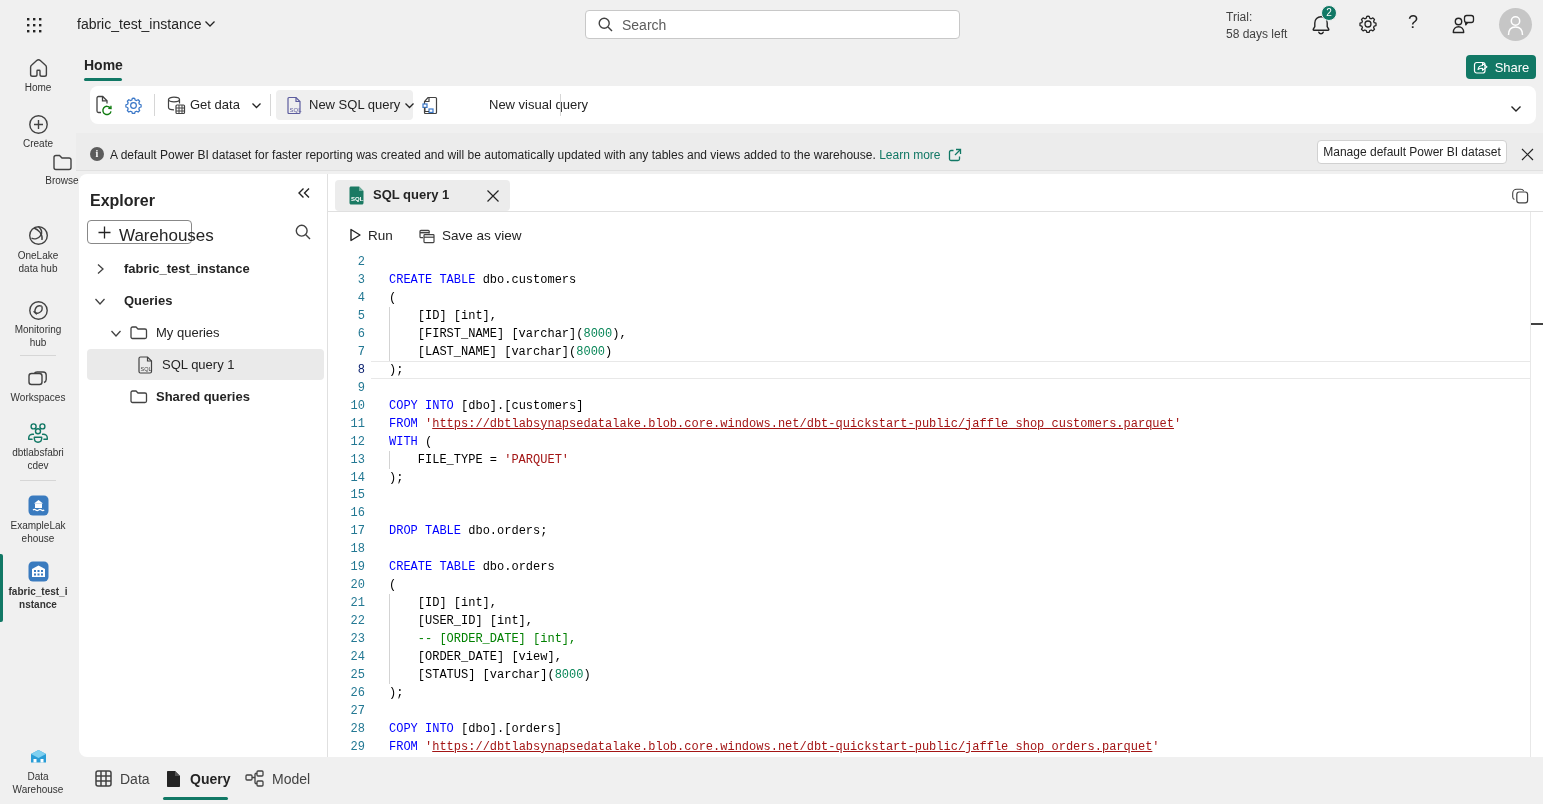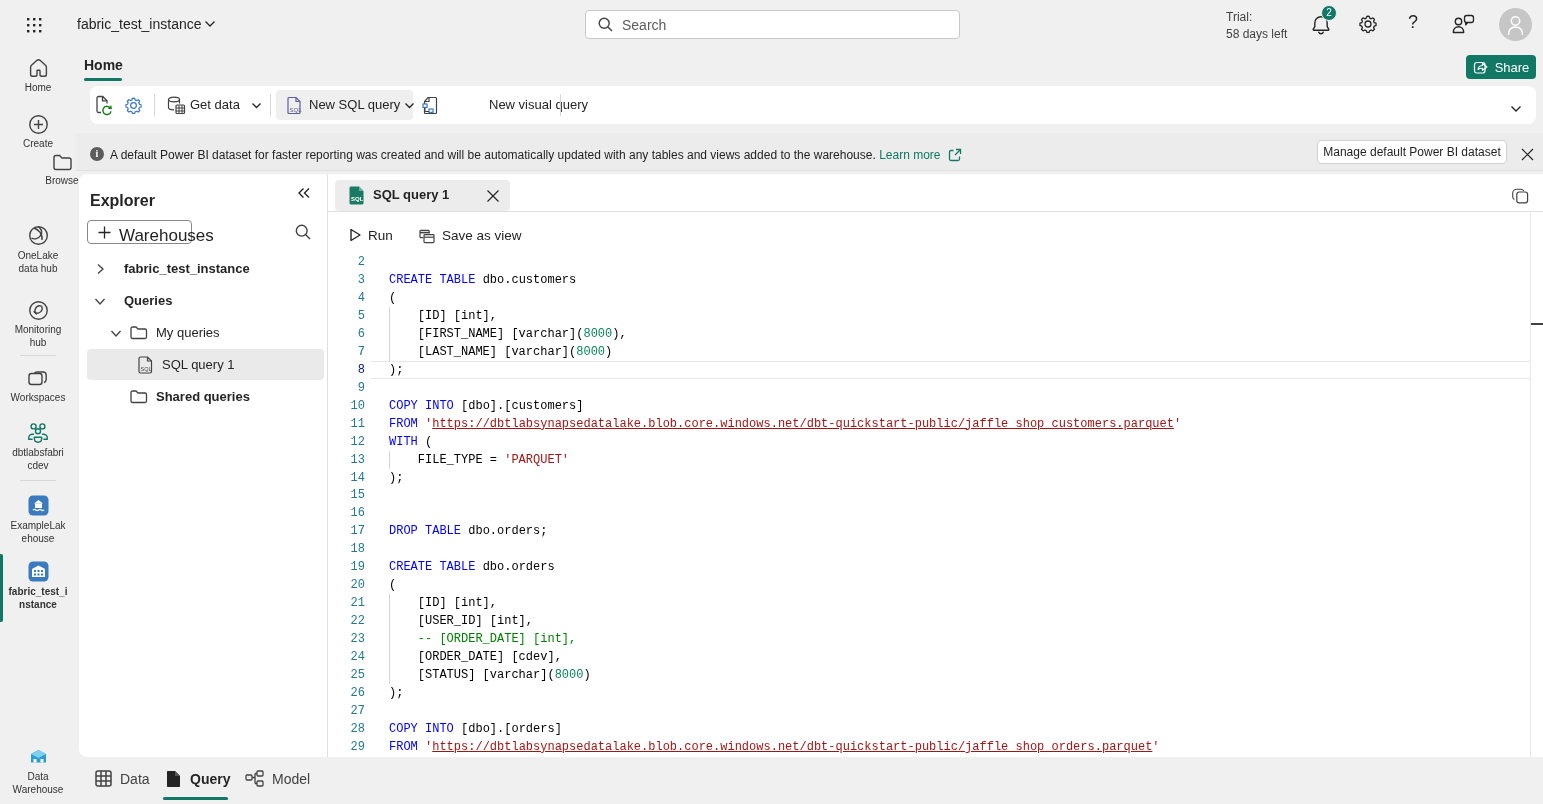--- a/index.html
+++ b/index.html
@@ -431,21 +431,21 @@
     <div class="num" style="top:341.24px;">21</div>
     <div class="cl code" style="top:341.24px;">    [ID] [int],</div>
     <div class="indent-guide" style="top:341.24px;"></div>
     <div class="num" style="top:359.20000000000005px;">22</div>
     <div class="cl code" style="top:359.20000000000005px;">    [USER_ID] [int],</div>
     <div class="indent-guide" style="top:359.20000000000005px;"></div>
     <div class="num" style="top:377.16px;">23</div>
     <div class="cl code" style="top:377.16px;"><span class="cmt">    -- [ORDER_DATE] [int],</span></div>
     <div class="indent-guide" style="top:377.16px;"></div>
     <div class="num" style="top:395.12px;">24</div>
-    <div class="cl code" style="top:395.12px;">    [ORDER_DATE] [cdev],</div>
+    <div class="cl code" style="top:395.12px;">    [ORDER_DATE] [view],</div>
     <div class="indent-guide" style="top:395.12px;"></div>
     <div class="num" style="top:413.08000000000004px;">25</div>
     <div class="cl code" style="top:413.08000000000004px;">    [STATUS] [varchar](<span class="numlit">8000</span>)</div>
     <div class="indent-guide" style="top:413.08000000000004px;"></div>
     <div class="num" style="top:431.04px;">26</div>
     <div class="cl code" style="top:431.04px;">);</div>
     <div class="num" style="top:449px;">27</div>
     <div class="cl code" style="top:449px;"></div>
     <div class="num" style="top:466.96000000000004px;">28</div>
     <div class="cl code" style="top:466.96000000000004px;"><span class="kw">COPY</span> <span class="kw">INTO</span> [dbo].[orders]</div>

